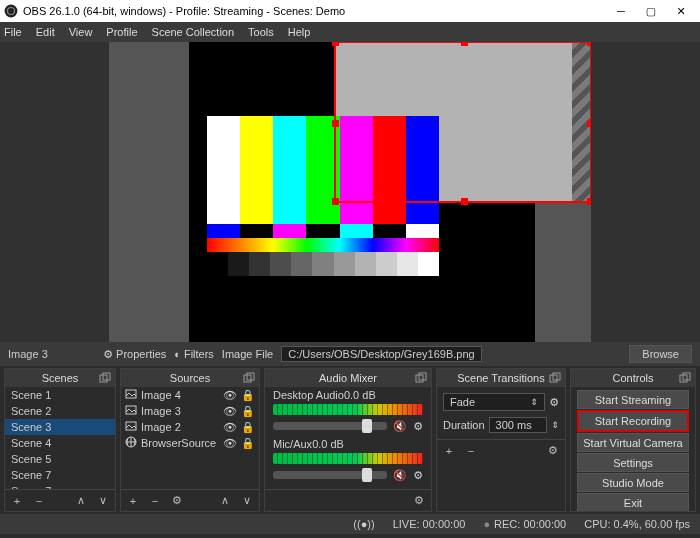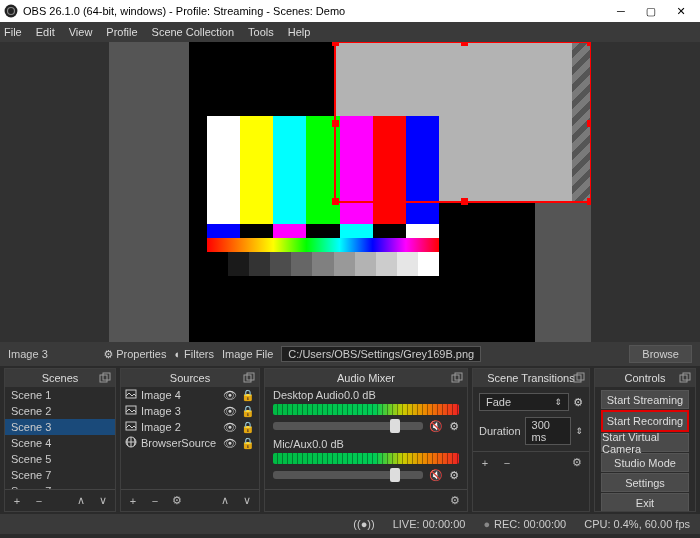--- a/index.html
+++ b/index.html
@@ -145,21 +145,21 @@
   <div style="flex:.3"></div>
   <div class="btn">
       <span>⚙</span>
       <span>Properties</span>
     </div>
   <div class="btn">
       <span>◐</span>
       <span>Filters</span>
     </div>
   <span>Image File</span>
-  <div class="field">C:/Users/OBS/Settings/Grey169B.png</div>
+  <div class="field">C:/Users/OBS/Desktop/Grey169B.png</div>
   <div style="flex:1"></div>
   <div class="btn2">Browse</div>
 </div>
 
 <div class="panels">
   <div class="panel" style="width:112px">
     <div class="phead">
         <span>Scenes</span>
         <svg class="pop icon-sm" viewBox="0 0 12 12">
           <rect x="1" y="3" width="7" height="7" fill="none" stroke="#999"></rect>
@@ -277,21 +277,21 @@
             <span>⚙</span>
           </div>
         </div>
       </div>
     <div class="pbtns">
         <div style="flex:1"></div>
         <span>⚙</span>
       </div>
   </div>
 
-  <div class="panel" style="width:118px">
+  <div class="panel" style="width:130px">
     <div class="phead">
         <span>Scene Transitions</span>
         <svg class="pop icon-sm" viewBox="0 0 12 12">
           <rect x="1" y="3" width="7" height="7" fill="none" stroke="#999"></rect>
           <rect x="4" y="1" width="7" height="7" fill="none" stroke="#999"></rect>
         </svg>
       </div>
     <div class="trans">
       <div style="display:flex;gap:4px;align-items:center">
         <div class="ddl" style="flex:1">
@@ -307,34 +307,34 @@
       </div>
     </div>
     <div class="pbtns">
         <span>+</span>
         <span>−</span>
         <div style="flex:1"></div>
         <span>⚙</span>
       </div>
   </div>
 
-  <div class="panel" style="width:102px">
+  <div class="panel" style="width:126px">
     <div class="phead">
         <span>Controls</span>
         <svg class="pop icon-sm" viewBox="0 0 12 12">
           <rect x="1" y="3" width="7" height="7" fill="none" stroke="#999"></rect>
           <rect x="4" y="1" width="7" height="7" fill="none" stroke="#999"></rect>
         </svg>
       </div>
     <div class="plist" id="controls-list" style="padding-top:2px">
         <div class="ctl-btn">Start Streaming</div>
         <div class="ctl-btn highlight">Start Recording</div>
         <div class="ctl-btn">Start Virtual Camera</div>
+        <div class="ctl-btn">Settings</div>
         <div class="ctl-btn">Studio Mode</div>
-        <div class="ctl-btn">Settings</div>
         <div class="ctl-btn">Exit</div>
       </div>
   </div>
 </div>
 
 <div class="status">
   <span>((●))</span>
   <span>LIVE: 00:00:00</span>
   <span style="display:flex;align-items:center;gap:4px">
       <span style="color:#888">●</span>

